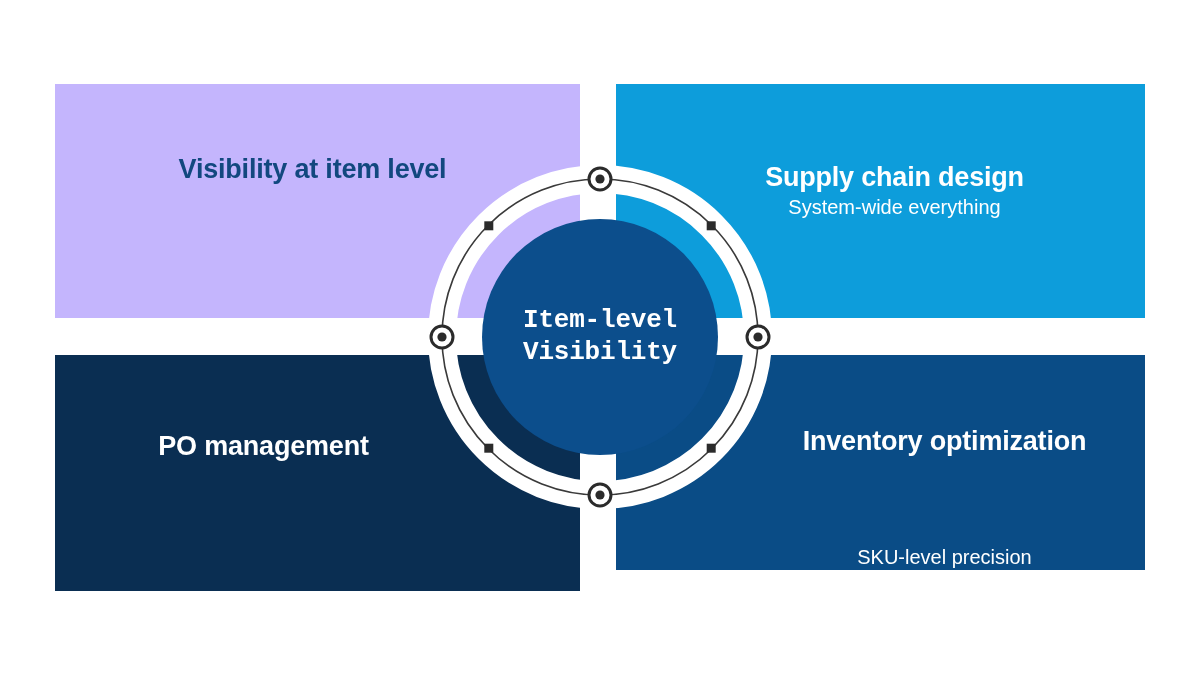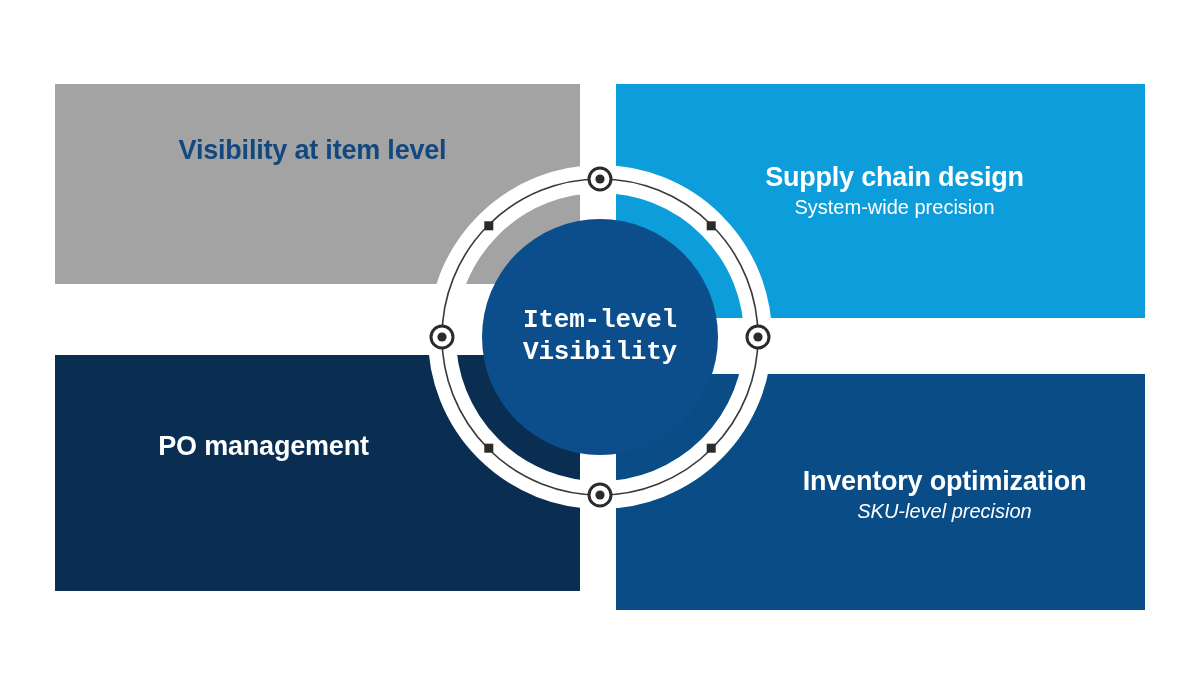--- a/index.html
+++ b/index.html
@@ -27,41 +27,42 @@
     box-sizing: border-box;
     display: flex;
     flex-direction: column;
     align-items: center;
     justify-content: flex-start;
     text-align: center;
   }
 
   .panel-tl {
     left: 55px;  top: 84px;
-    width: 525px; height: 200px;
-    background: #a3a3a3;
-    padding-top: 51px;
+    width: 525px; height: 234px;
+    background: #c4b5fd;
+    padding-top: 70px;
   }
   .panel-tr {
     left: 616px; top: 84px;
     width: 529px; height: 234px;
     background: #0D9DDB;
     padding-top: 78px;
   }
   .panel-bl {
     left: 55px;  top: 355px;
     width: 525px; height: 236px;
     background: #0A2E52;
     padding-top: 76px;
   }
   .panel-br {
-    left: 616px; top: 374px;
+    left: 616px; top: 334px;
     width: 529px; height: 236px;
     background: #0A4C86;
     padding-top: 92px;
+    justify-content: space-between;
   }
 
   .panel-title {
     font-size: 27px;
     font-weight: bold;
     letter-spacing: -0.2px;
     line-height: 1.12;
     margin: 0;
     white-space: nowrap;
   }
@@ -81,21 +82,21 @@
   .panel-tr .panel-title, .panel-tr .panel-sub { color: #ffffff; }
   .panel-tr .panel-title { transform: translateX(14px); }
   .panel-tr .panel-sub   { transform: translateX(14px); }
 
   .panel-bl .panel-title, .panel-bl .panel-sub { color: #ffffff; }
   .panel-bl .panel-title { transform: translateX(-54px); }
   .panel-bl .panel-sub   { transform: translateX(-54px); }
 
   .panel-br .panel-title, .panel-br .panel-sub { color: #ffffff; }
   .panel-br .panel-title { transform: translateX(64px); }
-  .panel-br .panel-sub   { transform: translateX(64px); font-style: italic; }
+  .panel-br .panel-sub   { transform: translateX(64px); }
 
   
   .gutter {
     position: absolute;
     background: #ffffff;
   }
   .gutter-v {
     left: 580px; top: 84px;
     width: 36px; height: 507px;
   }
@@ -143,21 +144,21 @@
 <body>
 
 <div id="stage">
 
   <div class="panel panel-tl">
     <div class="panel-title">Visibility at item level</div>
   </div>
 
   <div class="panel panel-tr">
     <div class="panel-title">Supply chain design</div>
-    <div class="panel-sub">System-wide precision</div>
+    <div class="panel-sub">System-wide everything</div>
   </div>
 
   <div class="panel panel-bl">
     <div class="panel-title">PO management</div>
   </div>
 
   <div class="panel panel-br">
     <div class="panel-title">Inventory optimization</div>
     <div class="panel-sub">SKU-level precision</div>
   </div>

